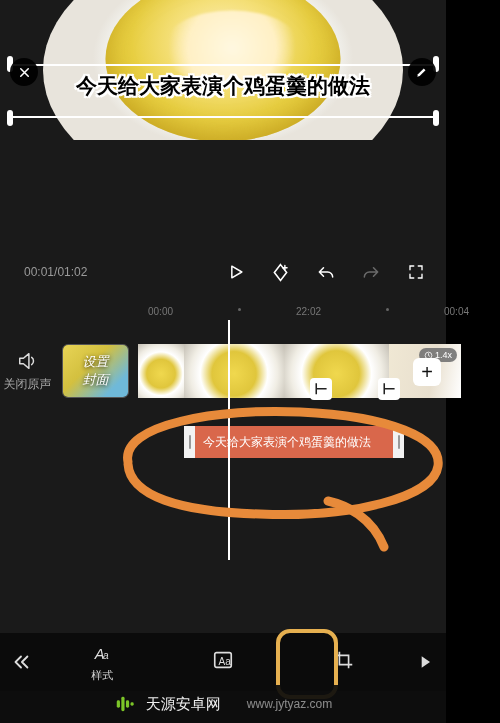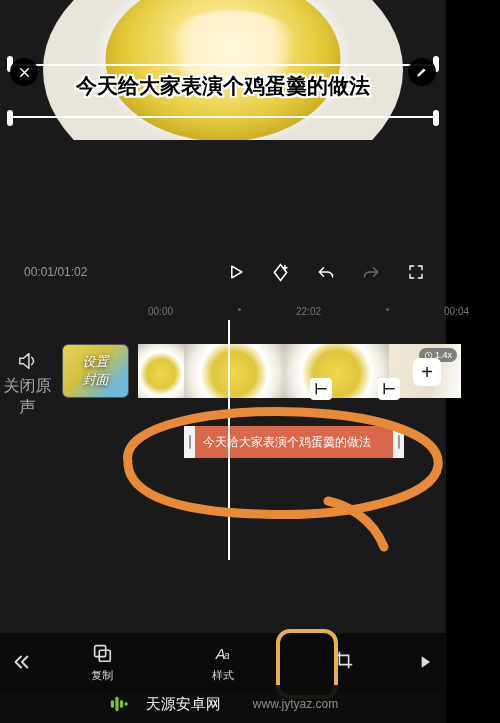--- a/index.html
+++ b/index.html
@@ -19,21 +19,21 @@
 .timecode{color:#9a9a9a;font-size:12px;width:100px;padding-left:24px;}
 .tsp{flex:1;}
 .tbtn{width:45px;color:#fff;display:flex;align-items:center;justify-content:center;}
 .tbtn.dis svg{opacity:.35;}
 .ruler{position:absolute;top:302px;left:0;right:0;height:18px;color:#777;font-size:10px;display:flex;align-items:center;}
 .rlabel{position:absolute;}
 .rdot{position:absolute;top:6px;width:3px;height:3px;border-radius:50%;background:#666;}
 .timeline{position:absolute;top:320px;left:0;right:0;bottom:78px;}
 .sound-col{position:absolute;left:0;top:30px;width:55px;text-align:center;}
 .sound-ico{width:26px;height:22px;margin:0 auto 4px;color:#fff;}
-.sound-lab{font-size:16px;color:#a8a8a8;}
+.sound-lab{font-size:12px;color:#a8a8a8;}
 .cover-btn{position:absolute;left:62px;top:24px;width:67px;height:54px;border-radius:6px;border:1.5px solid #555;display:flex;align-items:center;justify-content:center;overflow:hidden;}
 .cover-bg{position:absolute;inset:0;background:linear-gradient(135deg,#e8d456 0%,#d3c03f 40%,#6fb9d9 80%);} 
 .cover-txt{position:relative;font-size:13px;color:#fff;font-weight:500;line-height:1.4;text-align:center;text-shadow:0 1px 4px rgba(0,0,0,.9);font-style:italic;}
 .clips{position:absolute;left:138px;top:24px;height:54px;display:flex;}
 .clip{height:54px;position:relative;overflow:hidden;}
 .clip1{width:46px;}.clip2{width:205px;}.clip3{width:72px;background:#f0e2cc;}
 .food{position:absolute;inset:0;background:radial-gradient(circle at 50% 55%,#f0d84e 0%,#e0c63c 38%,#fff 58%,#f0ede4 75%,#c4bfb4 100%);}
 .food.partial{background:linear-gradient(100deg,#f0e8d4 0%,#e8dfce 60%,#fff 100%);}
 .clip-badge{position:absolute;right:4px;top:4px;background:rgba(115,115,115,.9);color:#fff;font-size:9px;padding:2px 5px;border-radius:8px;display:flex;align-items:center;gap:2px;}
 .trans-btn{position:absolute;width:22px;height:22px;background:#fff;border-radius:4px;display:flex;align-items:center;justify-content:center;color:#222;font-size:15px;font-weight:bold;z-index:2;}
@@ -45,21 +45,21 @@
 .playhead{position:absolute;left:228px;top:0;width:2px;height:240px;background:#fff;z-index:4;}
 .orange-circle{position:absolute;left:100px;top:82px;width:350px;height:118px;z-index:5;pointer-events:none;}
 .orange-tail{position:absolute;left:322px;top:175px;width:75px;height:60px;z-index:5;pointer-events:none;}
 .toolbar{position:absolute;bottom:32px;left:0;right:0;height:58px;background:#0b0b0b;display:flex;align-items:center;}
 .tool{flex:1;display:flex;flex-direction:column;align-items:center;justify-content:center;gap:4px;color:#d8d8d8;}
 .tool svg{width:22px;height:22px;}
 .tool-lab{font-size:11px;}
 .collapse{width:42px;color:#dcdcdc;display:flex;align-items:center;justify-content:center;}
 .yellow-box{position:absolute;left:276px;top:-4px;width:62px;height:70px;border:4px solid #e6b050;border-radius:14px;pointer-events:none;}
 .arrow-r{width:20px;height:20px;}
-.watermark{position:absolute;left:0;right:0;bottom:0;height:38px;background:rgba(12,12,12,.92);display:flex;align-items:center;justify-content:center;gap:16px;}
+.watermark{position:absolute;left:0;right:0;bottom:0;height:38px;background:rgba(12,12,12,.92);display:flex;align-items:center;justify-content:center;gap:10px;}
 .wm-logo{width:22px;height:22px;}
 .wm-left{font-size:15px;color:#eee;font-weight:500;}
 .wm-right{font-size:12px;color:rgba(240,240,240,.55);margin-left:16px;}
 </style>
 </head>
 <body>
 
 <div class="app">
 
   <div class="preview">
@@ -193,31 +193,31 @@
 
   <div class="toolbar">
     <div class="collapse">
       <svg width="22" height="22" viewBox="0 0 24 24">
           <path d="M12 6l-6 6 6 6M19 6l-6 6 6 6" fill="none" stroke="#ddd" stroke-width="2" stroke-linecap="round" stroke-linejoin="round"></path>
         </svg>
     </div>
 
     <div class="tool">
       <svg viewBox="0 0 24 24">
-          <rect x="4" y="4" width="12" height="12" rx="1.5" fill="none" stroke="#ddd" stroke-width="1.8"></rect>
-          <rect x="9" y="9" width="12" height="12" rx="1.5" fill="none" stroke="#ddd" stroke-width="1.8"></rect>
-        </svg>
-      <span class="tool-lab">复制</span>
+          <text x="4" y="18" font-size="16" fill="#ddd" font-family="serif" font-style="italic">A</text>
+          <text x="13" y="18" font-size="11" fill="#ddd" font-family="serif" font-style="italic">a</text>
+        </svg>
+      <span class="tool-lab">样式</span>
     </div>
     <div class="tool">
       <svg viewBox="0 0 24 24">
-          <text x="4" y="18" font-size="16" fill="#ddd" font-family="serif" font-style="italic">A</text>
-          <text x="13" y="18" font-size="11" fill="#ddd" font-family="serif" font-style="italic">a</text>
-        </svg>
-      <span class="tool-lab">样式</span>
+          <rect x="3" y="4" width="18" height="16" rx="2" fill="none" stroke="#ddd" stroke-width="1.8"></rect>
+          <text x="7" y="17" font-size="11" fill="#ddd">Aa</text>
+        </svg>
+      <span class="tool-lab"></span>
     </div>
     <div class="tool">
       <svg viewBox="0 0 24 24">
           <path d="M7 3v14h14M3 7h14v14" fill="none" stroke="#ddd" stroke-width="1.8"></path>
         </svg>
       <span class="tool-lab"></span>
     </div>
     <div class="collapse">
       <svg class="arrow-r" viewBox="0 0 24 24">
           <path d="M8 5l10 7-10 7z" fill="#dcdcdc"></path>

